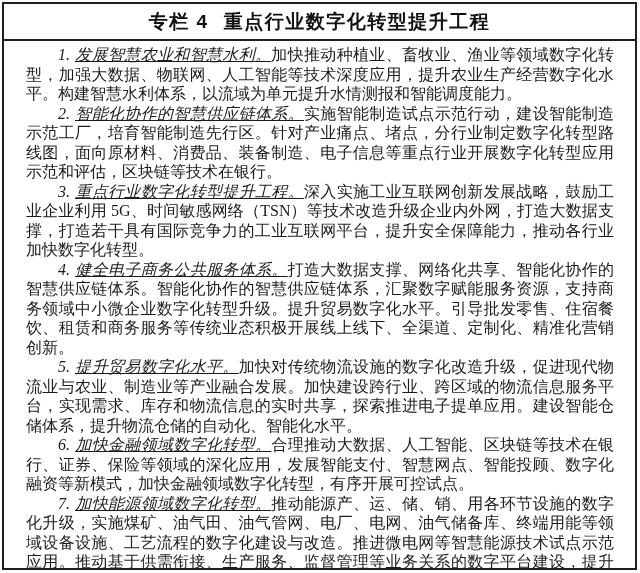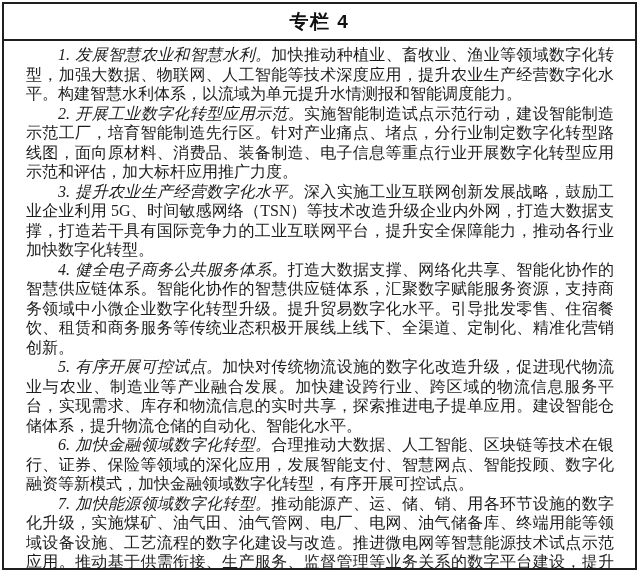--- a/index.html
+++ b/index.html
@@ -48,47 +48,49 @@
   .para {
     margin: 0;
     text-indent: 2em;
   }
   .para-num {
     font-style: italic;
     margin-right: 5px;
   }
   .para-lead {
     font-style: italic;
+    text-decoration: underline;
   }
   .para-text {
     font-style: normal;
     margin-top: 24px;
   }
 </style>
 </head>
 <body>
 
 <div class="page">
   <div class="column-box">
 
     <div class="title-row">
       <span>专栏 4</span>
+      <span>重点行业数字化转型提升工程</span>
     </div>
 
     <div class="body-cell">
 
       <p class="para"><span class="para-num">1.</span><span class="para-lead">发展智慧农业和智慧水利。</span><span class="para-text">加快推动种植业、畜牧业、渔业等领域数字化转型，加强大数据、物联网、人工智能等技术深度应用，提升农业生产经营数字化水平。构建智慧水利体系，以流域为单元提升水情测报和智能调度能力。</span></p>
 
-      <p class="para"><span class="para-num">2.</span><span class="para-lead">开展工业数字化转型应用示范。</span><span class="para-text">实施智能制造试点示范行动，建设智能制造示范工厂，培育智能制造先行区。针对产业痛点、堵点，分行业制定数字化转型路线图，面向原材料、消费品、装备制造、电子信息等重点行业开展数字化转型应用示范和评估，加大标杆应用推广力度。</span></p>
+      <p class="para"><span class="para-num">2.</span><span class="para-lead">智能化协作的智慧供应链体系。</span><span class="para-text">实施智能制造试点示范行动，建设智能制造示范工厂，培育智能制造先行区。针对产业痛点、堵点，分行业制定数字化转型路线图，面向原材料、消费品、装备制造、电子信息等重点行业开展数字化转型应用示范和评估，区块链等技术在银行。</span></p>
 
-      <p class="para"><span class="para-num">3.</span><span class="para-lead">提升农业生产经营数字化水平。</span><span class="para-text">深入实施工业互联网创新发展战略，鼓励工业企业利用 5G、时间敏感网络（TSN）等技术改造升级企业内外网，打造大数据支撑，打造若干具有国际竞争力的工业互联网平台，提升安全保障能力，推动各行业加快数字化转型。</span></p>
+      <p class="para"><span class="para-num">3.</span><span class="para-lead">重点行业数字化转型提升工程。</span><span class="para-text">深入实施工业互联网创新发展战略，鼓励工业企业利用 5G、时间敏感网络（TSN）等技术改造升级企业内外网，打造大数据支撑，打造若干具有国际竞争力的工业互联网平台，提升安全保障能力，推动各行业加快数字化转型。</span></p>
 
       <p class="para"><span class="para-num">4.</span><span class="para-lead">健全电子商务公共服务体系。</span><span class="para-text">打造大数据支撑、网络化共享、智能化协作的智慧供应链体系。智能化协作的智慧供应链体系，汇聚数字赋能服务资源，支持商务领域中小微企业数字化转型升级。提升贸易数字化水平。引导批发零售、住宿餐饮、租赁和商务服务等传统业态积极开展线上线下、全渠道、定制化、精准化营销创新。</span></p>
 
-      <p class="para"><span class="para-num">5.</span><span class="para-lead">有序开展可控试点。</span><span class="para-text">加快对传统物流设施的数字化改造升级，促进现代物流业与农业、制造业等产业融合发展。加快建设跨行业、跨区域的物流信息服务平台，实现需求、库存和物流信息的实时共享，探索推进电子提单应用。建设智能仓储体系，提升物流仓储的自动化、智能化水平。</span></p>
+      <p class="para"><span class="para-num">5.</span><span class="para-lead">提升贸易数字化水平。</span><span class="para-text">加快对传统物流设施的数字化改造升级，促进现代物流业与农业、制造业等产业融合发展。加快建设跨行业、跨区域的物流信息服务平台，实现需求、库存和物流信息的实时共享，探索推进电子提单应用。建设智能仓储体系，提升物流仓储的自动化、智能化水平。</span></p>
 
       <p class="para"><span class="para-num">6.</span><span class="para-lead">加快金融领域数字化转型。</span><span class="para-text">合理推动大数据、人工智能、区块链等技术在银行、证券、保险等领域的深化应用，发展智能支付、智慧网点、智能投顾、数字化融资等新模式，加快金融领域数字化转型，有序开展可控试点。</span></p>
 
       <p class="para"><span class="para-num">7.</span><span class="para-lead">加快能源领域数字化转型。</span><span class="para-text">推动能源产、运、储、销、用各环节设施的数字化升级，实施煤矿、油气田、油气管网、电厂、电网、油气储备库、终端用能等领域设备设施、工艺流程的数字化建设与改造。推进微电网等智慧能源技术试点示范应用。推动基于供需衔接、生产服务、监督管理等业务关系的数字平台建设，提升能源体系智能化水平。</span></p>
 
     </div>
   </div>
 </div>
 
 </body></html>

